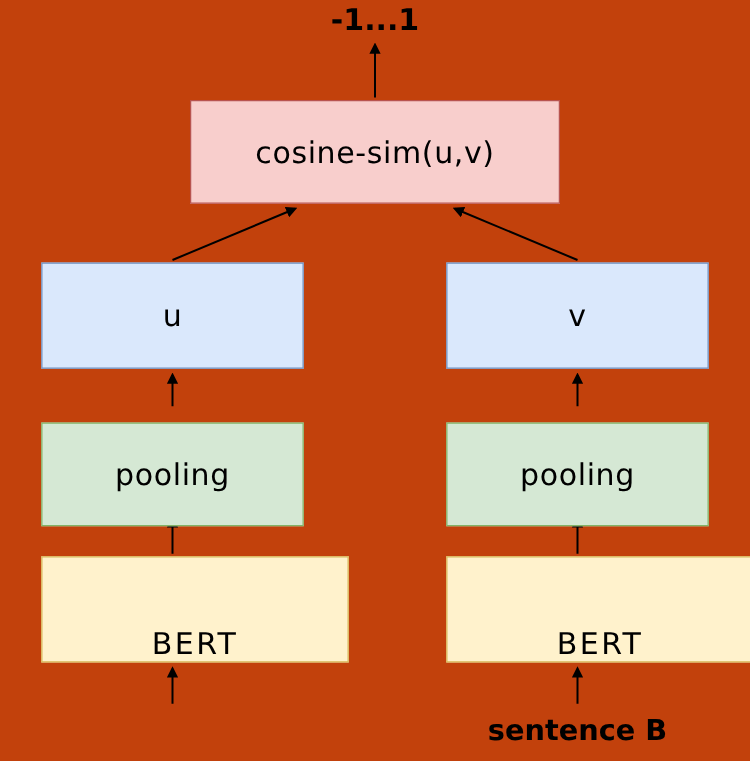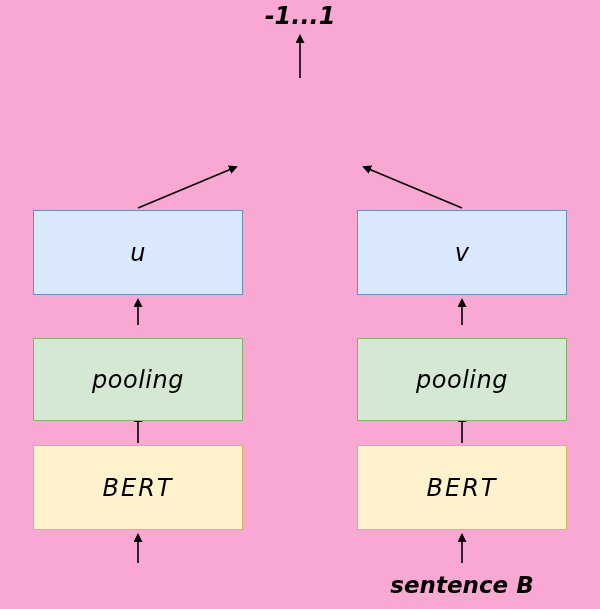--- a/index.html
+++ b/index.html
@@ -5,23 +5,22 @@
   html, body {
     margin: 0;
     padding: 0;
     background: #ffffff;
     font-family: "DejaVu Sans", "Liberation Sans", sans-serif;
   }
   #canvas {
     position: relative;
     width: 600px;
     height: 609px;
-    background: #f9a8d4;
+    background: #c2410c;
     overflow: hidden;
-    font-style: italic;
   }
   .box {
     position: absolute;
     display: flex;
     align-items: center;
     justify-content: center;
     box-sizing: border-box;
     font-size: 24px;
     color: #000000;
     letter-spacing: 0.5px;
@@ -32,23 +31,24 @@
   }
   .box-embed {
     top: 210px; width: 210px; height: 85px;
     background: #dae8fc; border: 1px solid #6c8ebf;
   }
   .box-pool {
     top: 327px; width: 210px; height: 83px;
     background: #d5e8d4; border: 1px solid #82b366; margin-top: 11px;
   }
   .box-bert {
-    top: 445px; width: 210px; height: 85px;
+    top: 445px; width: 246px; height: 85px;
     background: #fff2cc; border: 1px solid #d6b656;
     letter-spacing: 2px;
+    align-items: flex-end;
   }
   .col-left  { left: 33px; }
   .col-right { left: 357px; }
 
   .text-label {
     position: absolute;
     text-align: center;
     color: #000000;
     font-size: 23px;
     font-weight: 600;
@@ -88,20 +88,23 @@
     <line x1="138" y1="325" x2="138" y2="300" marker-end="url(#arrowhead)"></line>
     <line x1="462" y1="325" x2="462" y2="300" marker-end="url(#arrowhead)"></line>
     <line x1="138" y1="443" x2="138" y2="415" marker-end="url(#arrowhead)"></line>
     <line x1="462" y1="443" x2="462" y2="415" marker-end="url(#arrowhead)"></line>
     <line x1="138" y1="563" x2="138" y2="535" marker-end="url(#arrowhead)"></line>
     <line x1="462" y1="563" x2="462" y2="535" marker-end="url(#arrowhead)"></line>
   </svg>
 
   <div id="output-label" class="text-label">-1...1</div>
 
+  <div class="box box-cosine">
+    <span>cosine-sim(u,v)</span>
+  </div>
 
   <div class="box box-embed col-left">
     <span>u</span>
   </div>
   <div class="box box-pool col-left">
     <span>pooling</span>
   </div>
   <div class="box box-bert col-left">
     <span>BERT</span>
   </div>

